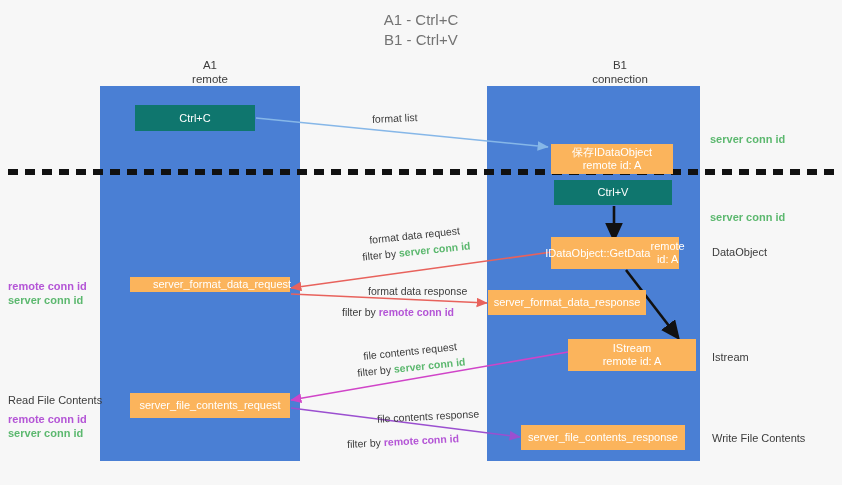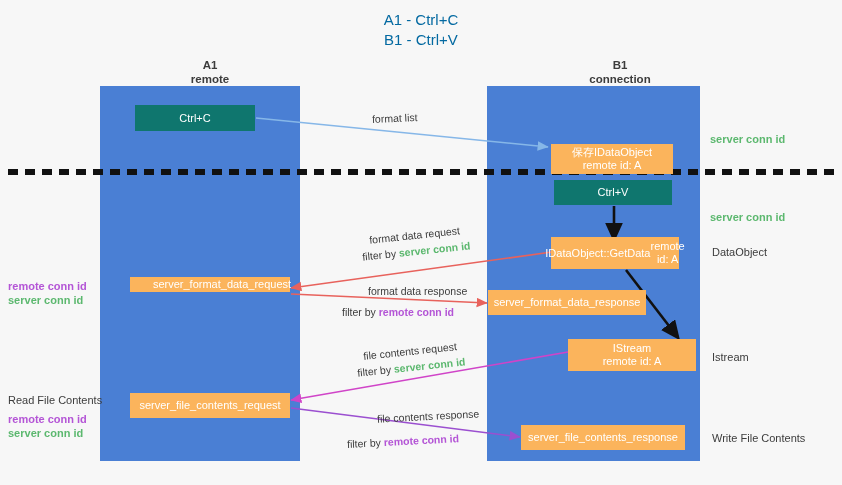--- a/index.html
+++ b/index.html
@@ -9,26 +9,26 @@
     font-family:"Liberation Sans","DejaVu Sans",sans-serif;
     overflow:hidden;
     position:relative;
     color:#404040;
   }
   #stage{position:absolute;left:0;top:0;width:842px;height:485px;}
 
   
   .title{
     position:absolute;left:0;top:10px;width:842px;
-    text-align:center;font-size:15px;line-height:20px;color:#0369a1;
+    text-align:center;font-size:15px;line-height:20px;color:#737373;
   }
 
   
   .lane-head{
-    position:absolute;text-align:center;font-size:11.5px;line-height:14px;color:#3c3c3c;font-weight:bold;
+    position:absolute;text-align:center;font-size:11.5px;line-height:14px;color:#3c3c3c;
   }
 
   
   .lane{position:absolute;background:#4a7fd4;}
 
   
   .box{
     position:absolute;box-sizing:border-box;
     display:flex;align-items:center;justify-content:center;
     text-align:center;color:#ffffff;font-size:11px;line-height:13px;

